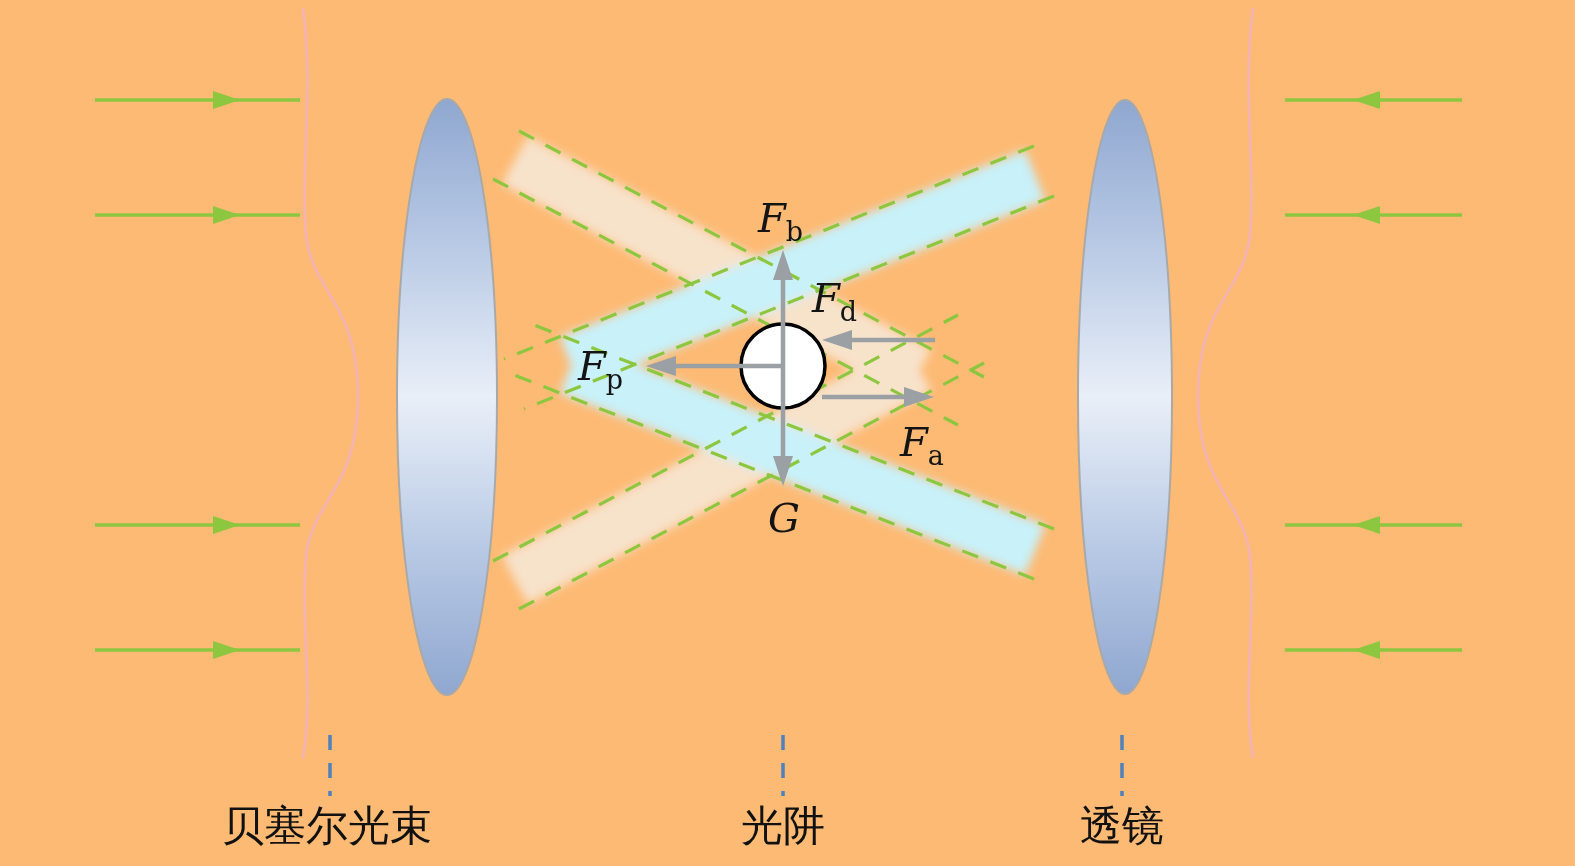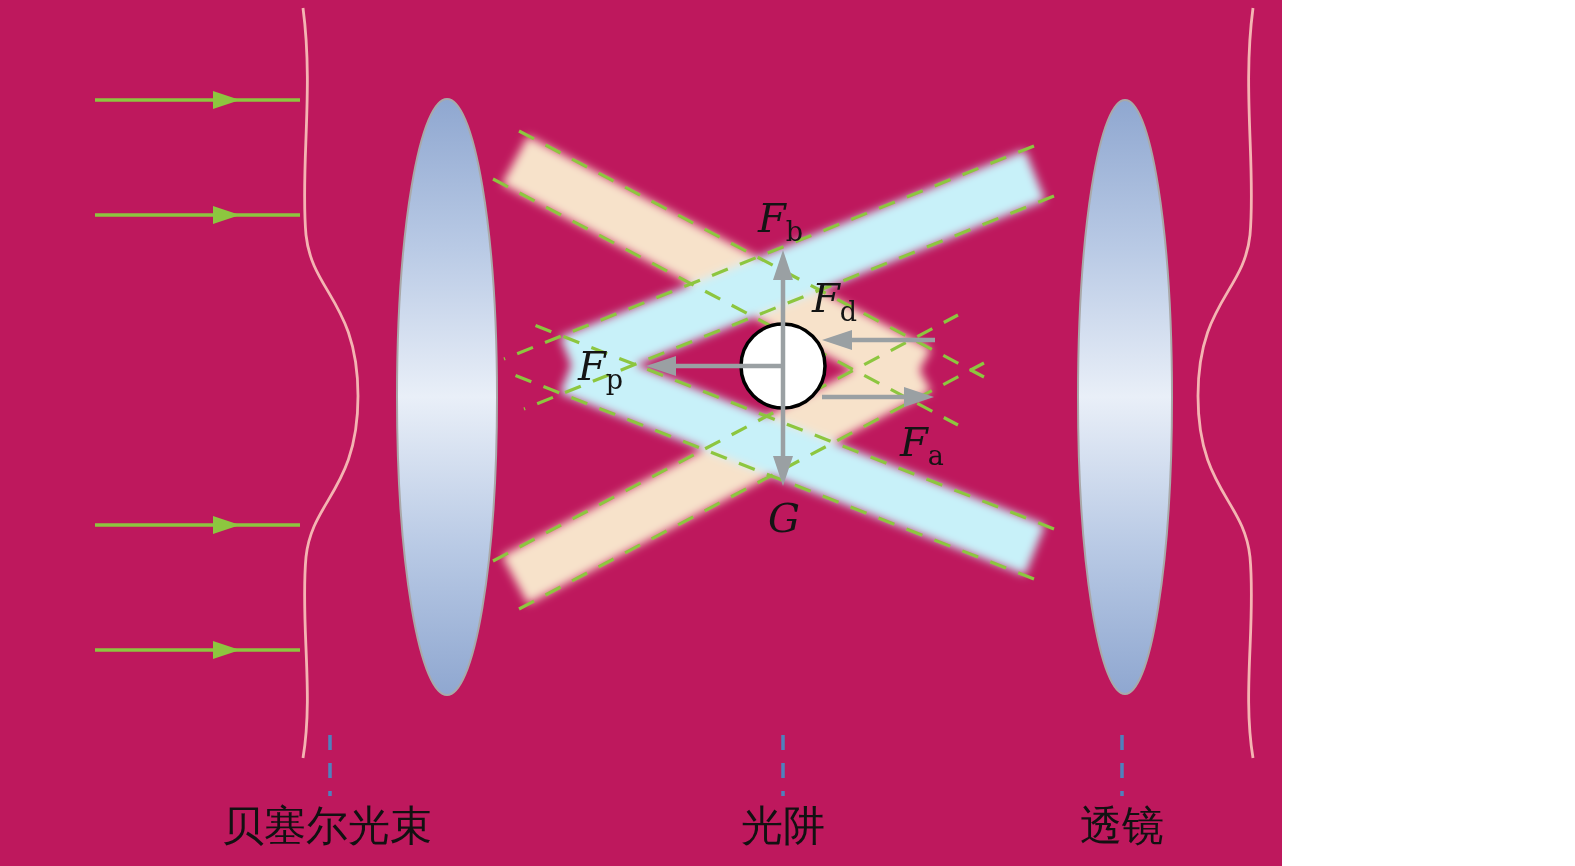--- a/index.html
+++ b/index.html
@@ -1,16 +1,16 @@
 <!DOCTYPE html>
 <html><head>
 <meta charset="utf-8">
 <style>
   html,body{margin:0;padding:0;background:#ffffff;}
-  .stage{position:relative;width:1282px;height:866px;background:#be185d;overflow:hidden;text-align:right;}
+  .stage{position:relative;width:1575px;height:866px;background:#fdba74;overflow:hidden;text-align:right;}
   svg{display:block;}
   text{font-family:"DejaVu Serif","Liberation Serif",serif;}
   .force-label{font-size:40px;font-style:italic;fill:#141414;}
   .force-sub{font-size:27px;font-style:normal;}
   .caption{font-size:42px;fill:#111111;text-anchor:middle;font-style:normal;
            font-family:"DejaVu Serif","Liberation Serif",serif;}
 </style>
 </head>
 <body>
 

